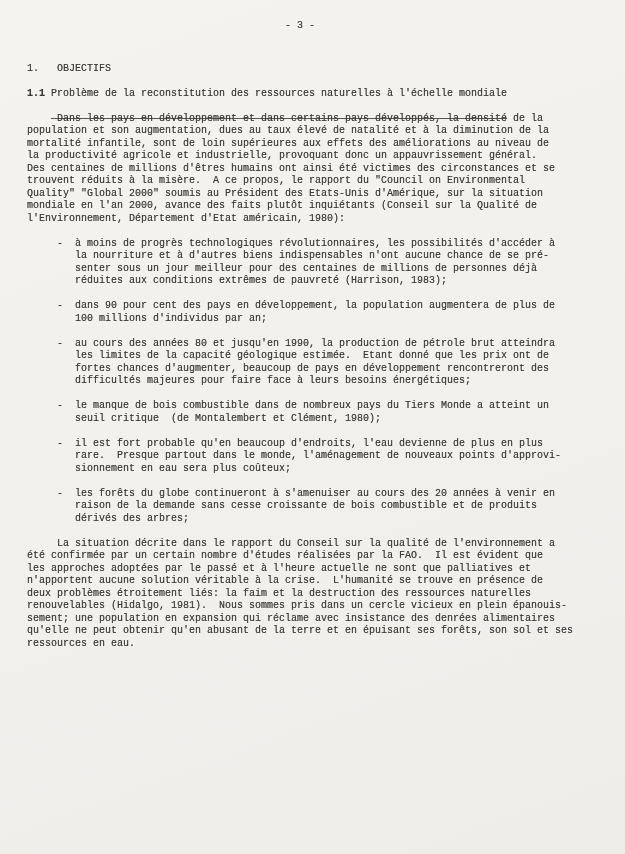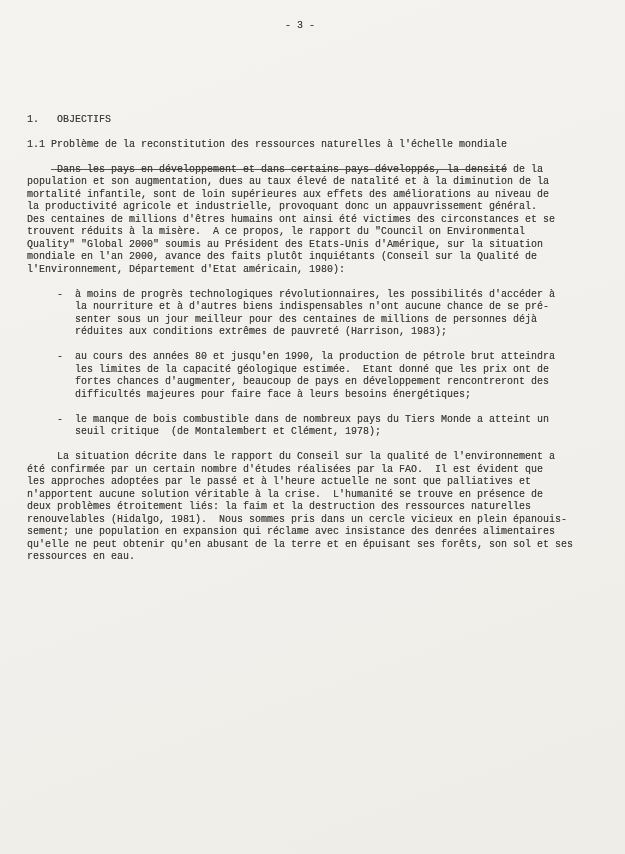--- a/index.html
+++ b/index.html
@@ -19,24 +19,24 @@
     font-family: "Liberation Mono", "DejaVu Sans Mono", monospace;
     font-size: 10px;
     line-height: 12.5px;
     color: #3a3936;
     text-shadow: 0 0 0.5px rgba(58,57,54,0.55);
   }
   .page-number {
     width: 546px;
     text-align: center;
   }
-  .heading1 { margin-top: 81px; white-space: pre; }
+  .heading1 { margin-top: 30px; white-space: pre; }
   .heading2 { margin-top: 12.5px; white-space: pre; }
   .hnum-1 { display: inline-block; width: 30px; }
-  .hnum-2 { display: inline-block; width: 24px; }
+  .hnum-2 { display: inline-block; width: 24px; font-weight: bold; }
   .underlined {
     border-bottom: 1px solid rgba(58,57,54,0.85);
     padding-bottom: 19px;
   }
   pre.block {
     margin: 12.5px 0 0 0;
     padding: 0;
     font: inherit;
     white-space: pre;
     color: inherit;
@@ -59,26 +59,34 @@
 la productivité agricole et industrielle, provoquant donc un appauvrissement général.
 Des centaines de millions d'êtres humains ont ainsi été victimes des circonstances et se
 trouvent réduits à la misère.  A ce propos, le rapport du "Council on Environmental
 Quality" "Global 2000" soumis au Président des Etats-Unis d'Amérique, sur la situation
 mondiale en l'an 2000, avance des faits plutôt inquiétants (Conseil sur la Qualité de
 l'Environnement, Département d'Etat américain, 1980):</pre>
   <pre class="block">     -  à moins de progrès technologiques révolutionnaires, les possibilités d'accéder à
         la nourriture et à d'autres biens indispensables n'ont aucune chance de se pré-
         senter sous un jour meilleur pour des centaines de millions de personnes déjà
         réduites aux conditions extrêmes de pauvreté (Harrison, 1983);</pre>
+  <pre class="block">     -  dans 90 pour cent des pays en développement, la population augmentera de plus de
+        100 millions d'individus par an;</pre>
   <pre class="block">     -  au cours des années 80 et jusqu'en 1990, la production de pétrole brut atteindra
         les limites de la capacité géologique estimée.  Etant donné que les prix ont de
         fortes chances d'augmenter, beaucoup de pays en développement rencontreront des
         difficultés majeures pour faire face à leurs besoins énergétiques;</pre>
   <pre class="block">     -  le manque de bois combustible dans de nombreux pays du Tiers Monde a atteint un
-        seuil critique  (de Montalembert et Clément, 1978);</pre>
+        seuil critique  (de Montalembert et Clément, 1980);</pre>
+  <pre class="block">     -  il est fort probable qu'en beaucoup d'endroits, l'eau devienne de plus en plus
+        rare.  Presque partout dans le monde, l'aménagement de nouveaux points d'approvi-
+        sionnement en eau sera plus coûteux;</pre>
+  <pre class="block">     -  les forêts du globe continueront à s'amenuiser au cours des 20 années à venir en
+        raison de la demande sans cesse croissante de bois combustible et de produits
+        dérivés des arbres;</pre>
   <pre class="block">     La situation décrite dans le rapport du Conseil sur la qualité de l'environnement a
 été confirmée par un certain nombre d'études réalisées par la FAO.  Il est évident que
 les approches adoptées par le passé et à l'heure actuelle ne sont que palliatives et
 n'apportent aucune solution véritable à la crise.  L'humanité se trouve en présence de
 deux problèmes étroitement liés: la faim et la destruction des ressources naturelles
 renouvelables (Hidalgo, 1981).  Nous sommes pris dans un cercle vicieux en plein épanouis-
 sement; une population en expansion qui réclame avec insistance des denrées alimentaires
 qu'elle ne peut obtenir qu'en abusant de la terre et en épuisant ses forêts, son sol et ses
 ressources en eau.</pre>
 

